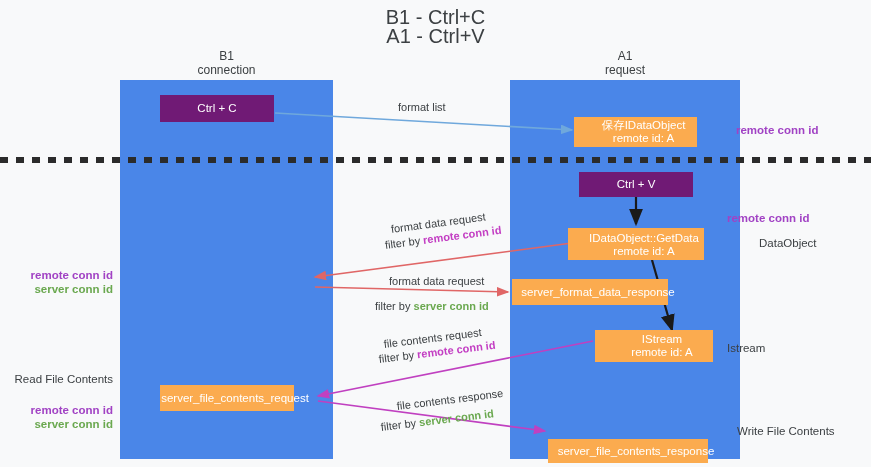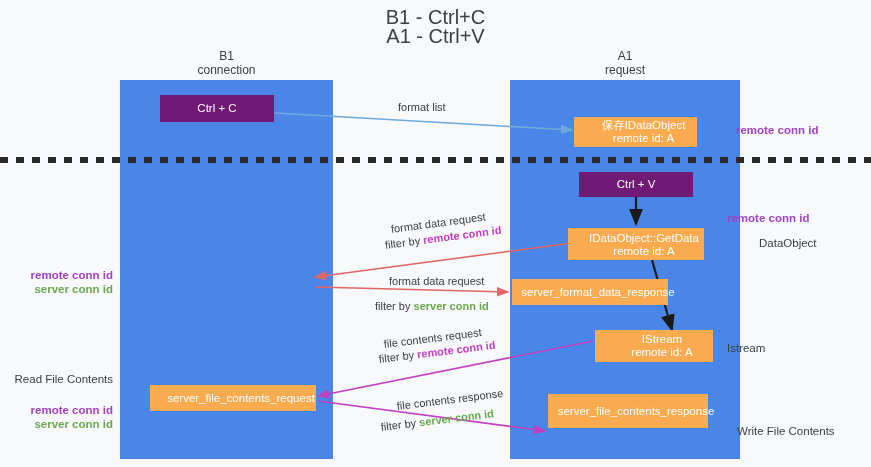--- a/index.html
+++ b/index.html
@@ -126,23 +126,23 @@
   </div>
 
 
   <div class="node orange" style="left:512px;top:279px;width:156px;height:26px;">server_format_data_response</div>
 
   <div class="node orange" style="left:595px;top:330px;width:118px;height:32px;flex-direction:column;">
     <span>IStream</span>
     <span>remote id: A</span>
   </div>
 
-  <div class="node orange" style="left:150px;top:385px;width:166px;height:26px;">server_file_contents_request</div>
+  <div class="node orange" style="left:160px;top:385px;width:134px;height:26px;">server_file_contents_request</div>
 
-  <div class="node orange" style="left:548px;top:394px;width:160px;height:34px;">server_file_contents_response</div>
+  <div class="node orange" style="left:548px;top:439px;width:160px;height:24px;">server_file_contents_response</div>
 
   <div class="elabel" style="left:398px;top:100px;">format list</div>
 
   <div class="elabel rot" style="left:390px;top:222px;transform:rotate(-7.5deg);">format data request</div>
   <div class="elabel rot" style="left:384px;top:238px;transform:rotate(-7.5deg);">
     <span>filter by </span><span class="purple">remote conn id</span>
   </div>
 
   <div class="elabel" style="left:389px;top:274px;">format data request</div>
   <div class="elabel" style="left:375px;top:299px;">

